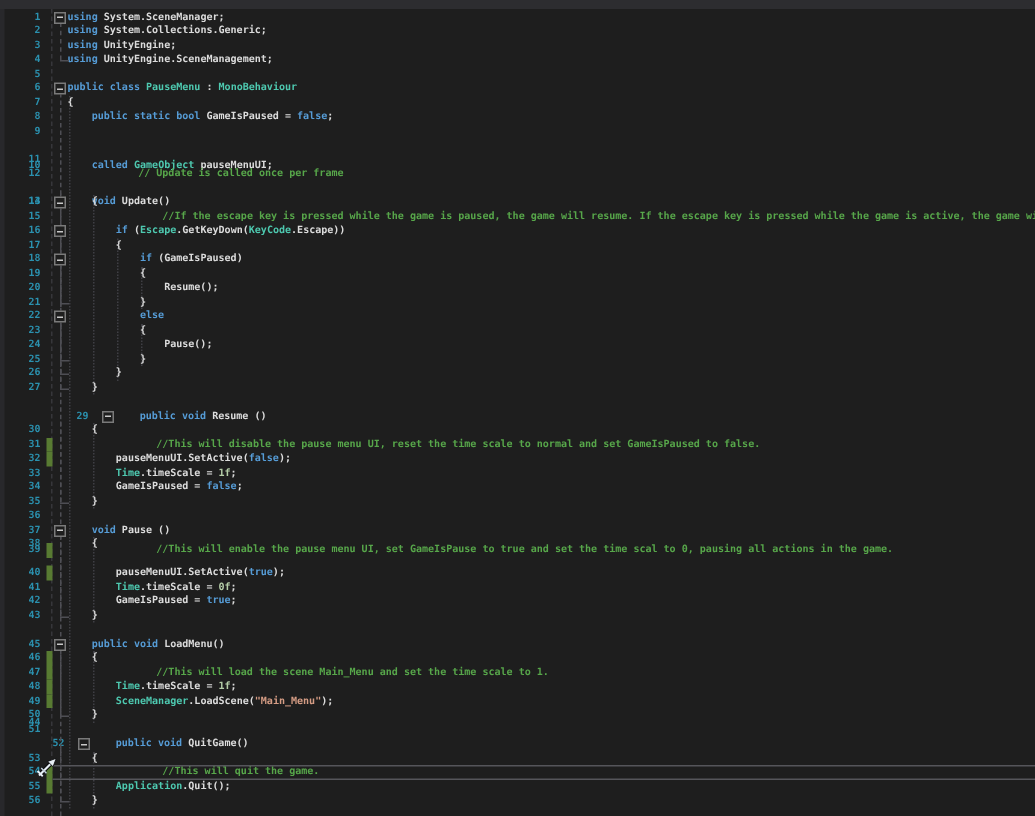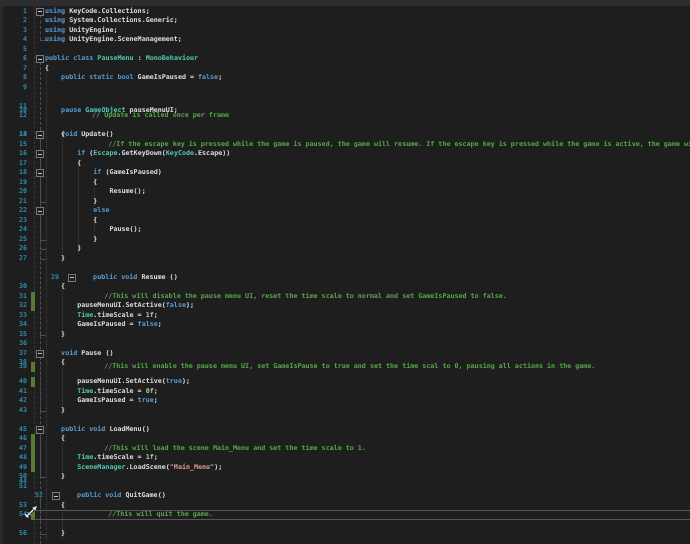--- a/index.html
+++ b/index.html
@@ -64,21 +64,21 @@
     <div class="oline" style="top: 356.8px; height: 53.75px;"></div>
     <div class="ofoot" style="top: 410.55px;"></div>
     <div class="oline" style="top: 432.8px; height: 44.25px;"></div>
     <div class="ofoot" style="top: 477.05px;"></div>
     <div class="oline" style="top: 499.3px; height: 34.75px;"></div>
     <div class="ofoot" style="top: 534.05px;"></div>
     <div class="cur-line" style="top: 510.3px; height: 9.5px;"></div>
     <div class="row" style="top: 6.8px; height: 9.5px;">
       <div class="ln">1</div>
       <div class="fold"></div>
-      <div class="code"><span class="k">using</span><span class="w"> KeyCode.Collections;</span></div>
+      <div class="code"><span class="k">using</span><span class="w"> System.SceneManager;</span></div>
     </div>
     <div class="row" style="top: 16.3px; height: 9.5px;">
       <div class="ln">2</div>
       <div class="code"><span class="k">using</span><span class="w"> System.Collections.Generic;</span></div>
     </div>
     <div class="row" style="top: 25.8px; height: 9.5px;">
       <div class="ln">3</div>
       <div class="code"><span class="k">using</span><span class="w"> UnityEngine;</span></div>
     </div>
     <div class="row" style="top: 35.3px; height: 9.5px;">
@@ -101,21 +101,21 @@
     <div class="row" style="top: 73.3px; height: 9.5px;">
       <div class="ln">8</div>
       <div class="code"><span class="w">    </span><span class="k">public static bool</span><span class="w"> GameIsPaused = </span><span class="k">false</span><span class="w">;</span></div>
     </div>
     <div class="row" style="top: 82.8px; height: 9.5px;">
       <div class="ln">9</div>
       <div class="code"></div>
     </div>
     <div class="row" style="top: 106px; height: 9.5px;">
       <div class="ln">10</div>
-      <div class="code"><span class="w">    </span><span class="k">pause</span><span class="w"> </span><span class="t">GameObject</span><span class="w"> pauseMenuUI;</span></div>
+      <div class="code"><span class="w">    </span><span class="k">called</span><span class="w"> </span><span class="t">GameObject</span><span class="w"> pauseMenuUI;</span></div>
     </div>
     <div class="row" style="top: 101.8px; height: 9.5px;">
       <div class="ln">11</div>
       <div class="code"></div>
     </div>
     <div class="row" style="top: 111.3px; height: 9.5px;">
       <div class="ln">12</div>
       <div class="code"><span class="w">    </span><span class="c">// Update is called once per frame</span></div>
     </div>
     <div class="row" style="top: 130px; height: 9.5px;">
@@ -291,20 +291,25 @@
       <div class="code"><span class="w">    </span><span class="k">public void</span><span class="w"> QuitGame()</span></div>
     </div>
     <div class="row" style="top: 500.8px; height: 9.5px;">
       <div class="ln">53</div>
       <div class="code"><span class="w">    {</span></div>
     </div>
     <div class="row" style="top: 510.3px; height: 9.5px;">
       <div class="ln">54</div>
       <div class="bar"></div>
       <div class="code"><span class="w">        </span><span class="c">//This will quit the game.</span></div>
+    </div>
+    <div class="row" style="top: 519.8px; height: 9.5px;">
+      <div class="ln">55</div>
+      <div class="bar"></div>
+      <div class="code"><span class="w">        </span><span class="t">Application</span><span class="w">.Quit();</span></div>
     </div>
     <div class="row" style="top: 529.3px; height: 9.5px;">
       <div class="ln">56</div>
       <div class="code"><span class="w">    }</span></div>
     </div>
   </div>
 
 <svg class="mouse-cursor" viewBox="0 0 18 18">
   <line x1="4" y1="14" x2="13" y2="5" stroke="#0e0e10" stroke-width="3"></line>
   <line x1="4" y1="14" x2="13" y2="5" stroke="#e8eef5" stroke-width="1.4"></line>

